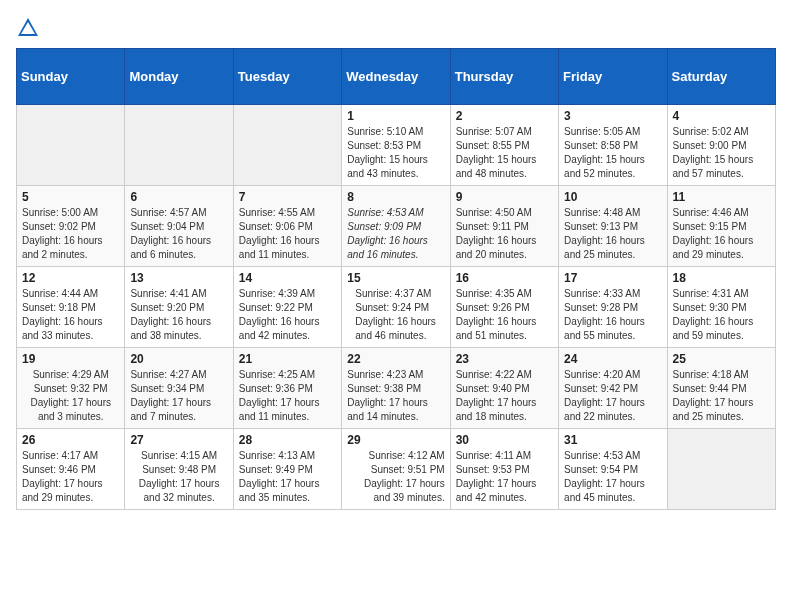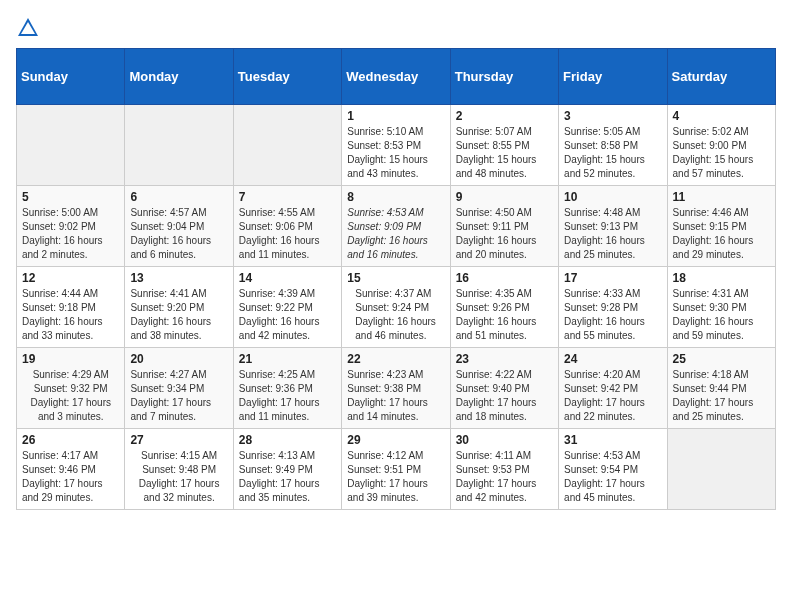--- a/index.html
+++ b/index.html
@@ -329,21 +329,21 @@
         </td>
         <td>
           <span class="day-number">28</span>
           <div class="day-info" style="white-space: pre-line;">Sunrise: 4:13 AM
 Sunset: 9:49 PM
 Daylight: 17 hours
 and 35 minutes.</div>
         </td>
         <td>
           <span class="day-number">29</span>
-          <div class="day-info" style="white-space: pre-line;">Sunrise: 4:12 AM
+          <div class="day-info" style="white-space: pre-line; text-align: right;">Sunrise: 4:12 AM
 Sunset: 9:51 PM
 Daylight: 17 hours
 and 39 minutes.</div>
         </td>
         <td>
           <span class="day-number">30</span>
           <div class="day-info" style="white-space: pre-line;">Sunrise: 4:11 AM
 Sunset: 9:53 PM
 Daylight: 17 hours
 and 42 minutes.</div>

